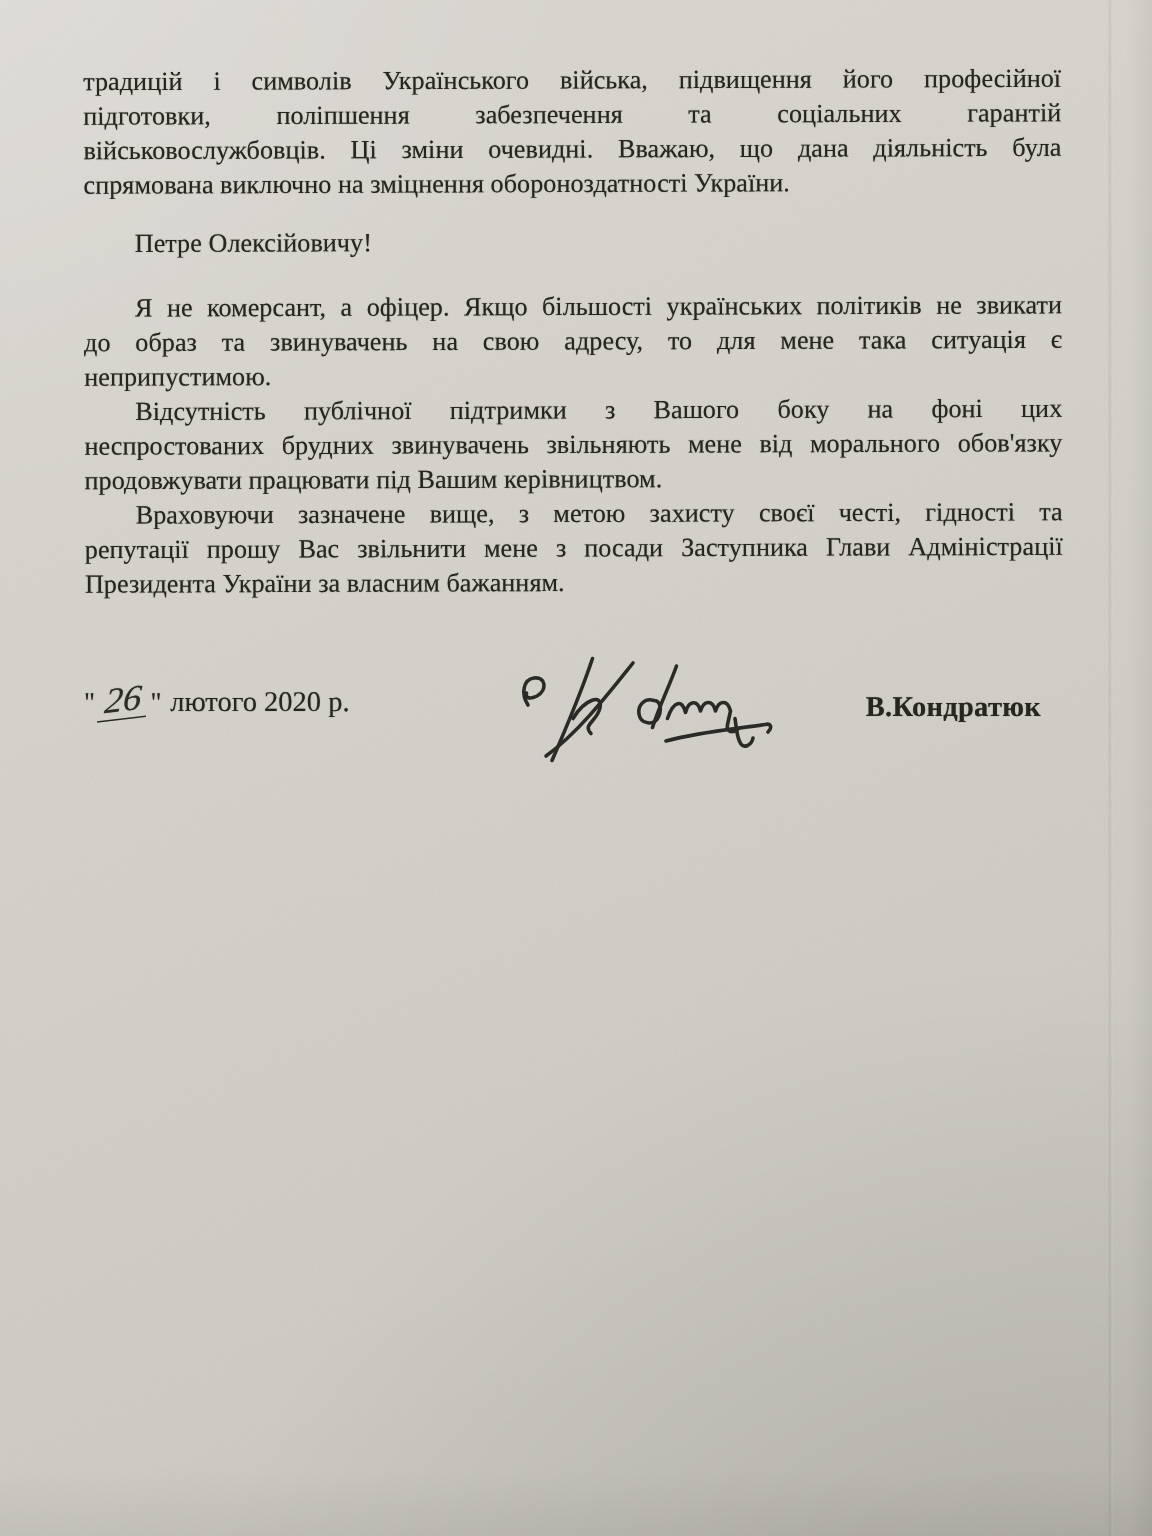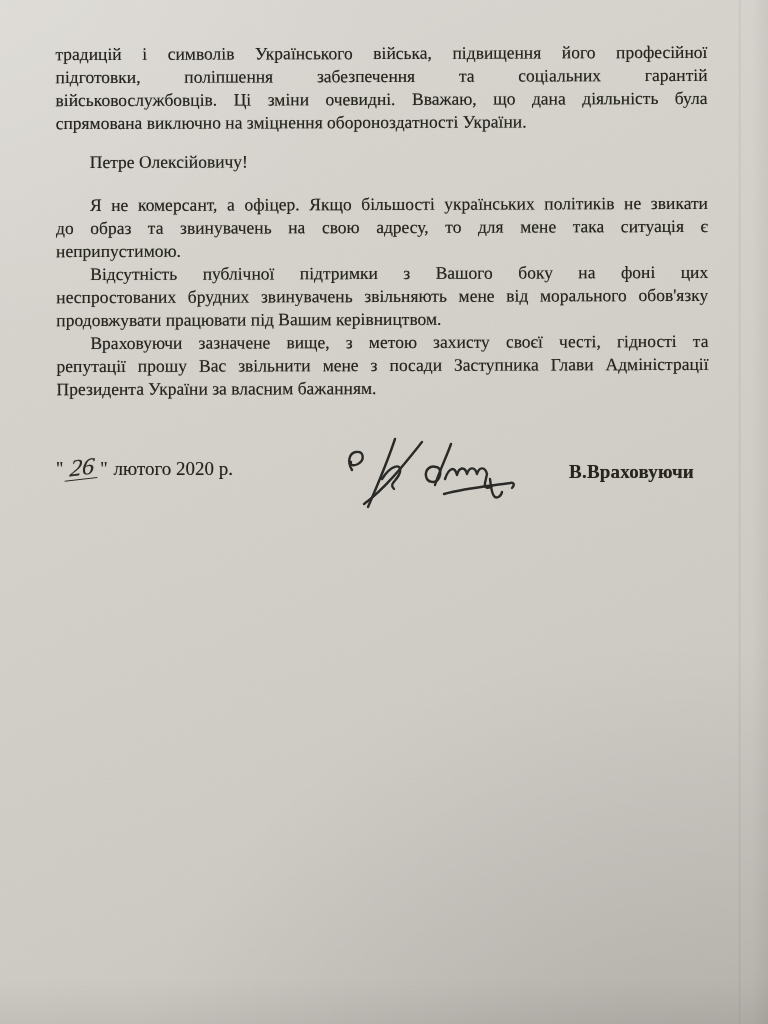--- a/index.html
+++ b/index.html
@@ -95,21 +95,21 @@
       <path d="M57,7 C50,28 40,52 30,75"></path>
       <path d="M84,10 C68,30 48,56 26,72"></path>
       <path d="M44,47 C52,34 64,30 62,40 C60,49 50,51 56,57"></path>
       <path d="M98,35 C92,33 87,38 88,44 C89,51 98,52 101,46 C104,39 101,35 98,35"></path>
       <path d="M113,12 C108,26 101,40 97,53"></path>
       <path d="M107,47 C111,35 117,34 119,43 C121,35 127,34 129,42 C131,35 137,34 139,42 C141,35 147,34 149,42 L147,51 C146,56 150,57 154,54"></path>
       <path d="M152,47 C153,53 153,60 156,64 C158,67 163,65 164,60"></path>
       <path d="M106,62 C128,56 152,54 172,51 C176,50 177,53 174,56"></path>
     </svg>
 
-    <div class="signatory">В.Враховуючи</div>
+    <div class="signatory">В.Кондратюк</div>
   </div>
 
   <svg class="grain" xmlns="http://www.w3.org/2000/svg">
     <filter id="g">
       <feTurbulence type="fractalNoise" baseFrequency="0.85" numOctaves="2" stitchTiles="stitch"></feTurbulence>
       <feColorMatrix type="matrix" values="0 0 0 0 0  0 0 0 0 0  0 0 0 0 0  0 0 0 0.05 0"></feColorMatrix>
     </filter>
     <rect width="100%" height="100%" filter="url(#g)"></rect>
   </svg>
 

